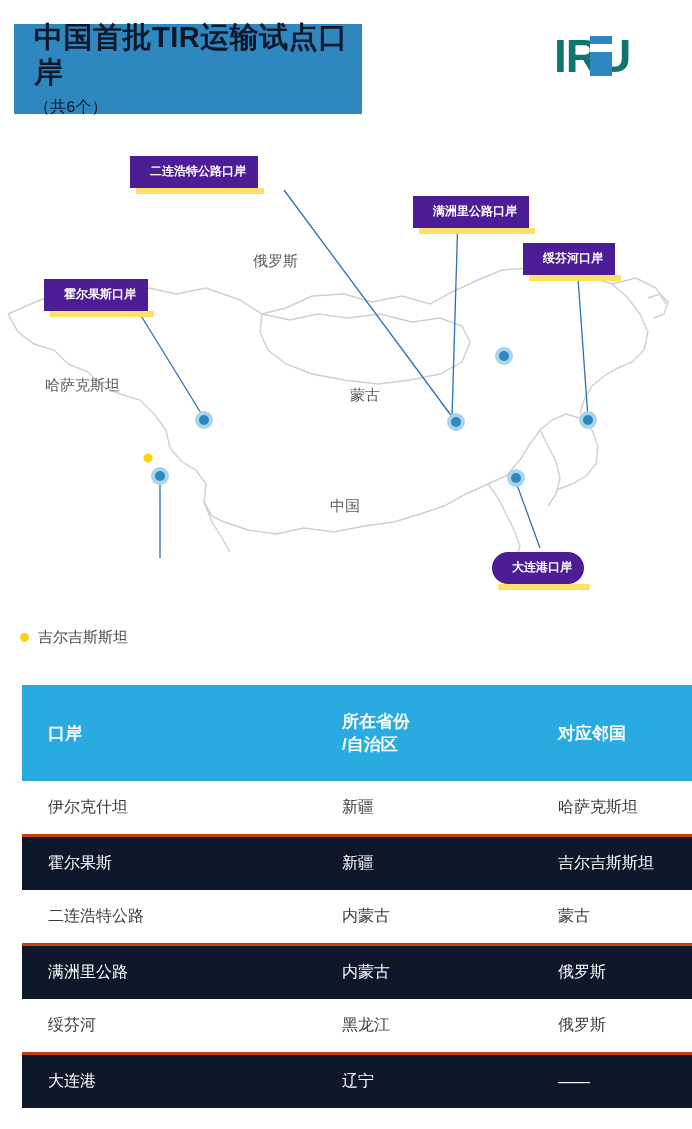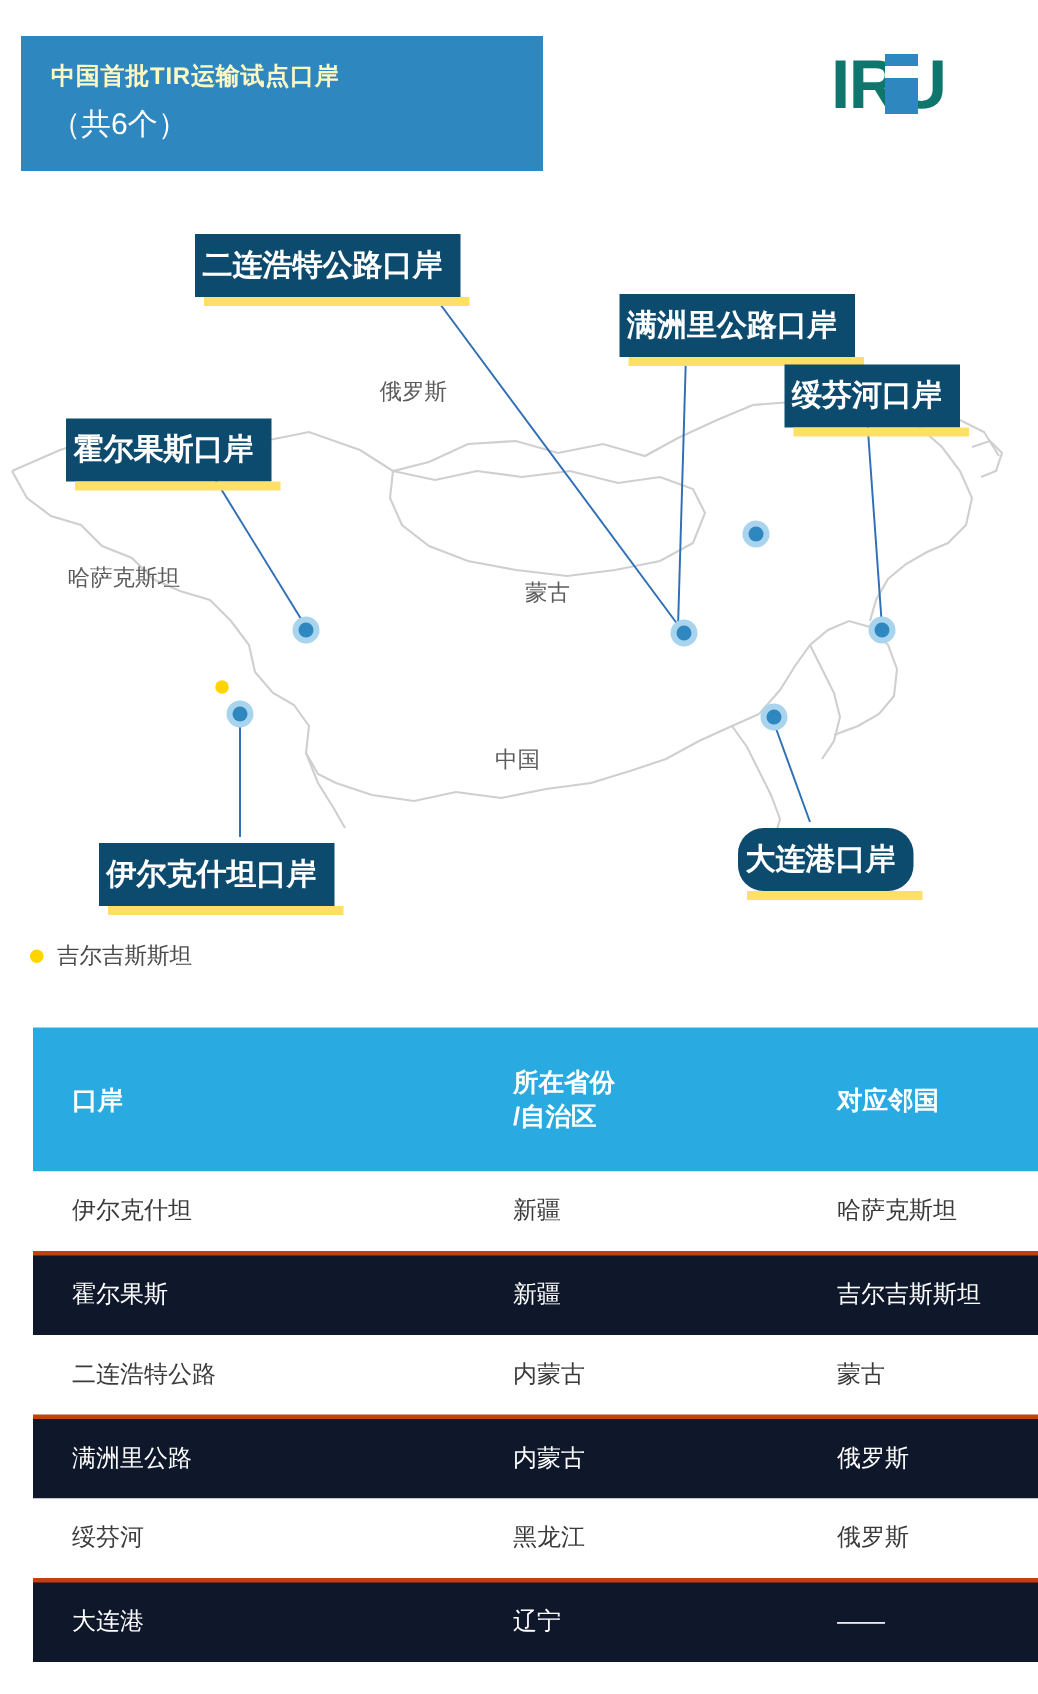--- a/index.html
+++ b/index.html
@@ -23,30 +23,31 @@
     width: 348px;
     height: 90px;
     background: #2f87bf;
     display: flex;
     flex-direction: column;
     justify-content: center;
     padding-left: 20px;
     box-sizing: border-box;
   }
   .header-title {
-    color: #fef9c3;
-    font-size: 16px;
+    color: #0f172a;
+    font-size: 29px;
     font-weight: bold;
     letter-spacing: 0.5px;
     line-height: 1.2;
   }
   .header-sub {
-    color: #ffffff;
-    font-size: 20px;
+    color: #0f172a;
+    font-size: 16px;
     margin-top: 8px;
+    font-family: Liberation Mono, monospace;
   }
 
   .logo {
     position: absolute;
     right: 28px;
     top: 30px;
     width: 110px;
     height: 52px;
   }
   .logo-text {
@@ -84,25 +85,25 @@
   }
   .map-svg {
     position: absolute;
     left: 0;
     top: 0;
   }
 
   
   .callout {
     position: absolute;
-    background: #0c4a6e;
+    background: #4c1d95;
     color: #ffffff;
-    font-size: 20px;
+    font-size: 12px;
     font-weight: bold;
-    padding: 7px 12px 8px 5px;
+    padding: 7px 12px 8px 20px;
     white-space: nowrap;
     box-sizing: border-box;
   }
   .callout::after {
     content: "";
     position: absolute;
     left: 6px;
     bottom: -6px;
     width: 100%;
     height: 6px;
@@ -254,21 +255,20 @@
 
   <div class="map-name" style="left:253px; top:134px;">俄罗斯</div>
   <div class="map-name" style="left:45px; top:258px;">哈萨克斯坦</div>
   <div class="map-name" style="left:350px; top:268px;">蒙古</div>
   <div class="map-name" style="left:330px; top:379px;">中国</div>
 
   <div class="callout" style="left:130px; top:38px;">二连浩特公路口岸</div>
   <div class="callout" style="left:413px; top:62px;margin-top:16px;">满洲里公路口岸</div>
   <div class="callout" style="left:523px; top:125px;">绥芬河口岸</div>
   <div class="callout" style="left:44px; top:161px;">霍尔果斯口岸</div>
-  <div class="callout" style="left:66px; top:444px;">伊尔克什坦口岸</div>
   <div class="callout" style="left:492px; top:434px;border-radius:17px;">大连港口岸</div>
 
   <div class="legend">
     <span class="legend-dot"></span>
     <span class="legend-label">吉尔吉斯斯坦</span>
   </div>
 </div>
 
 <div class="table-wrap">
   <table>

